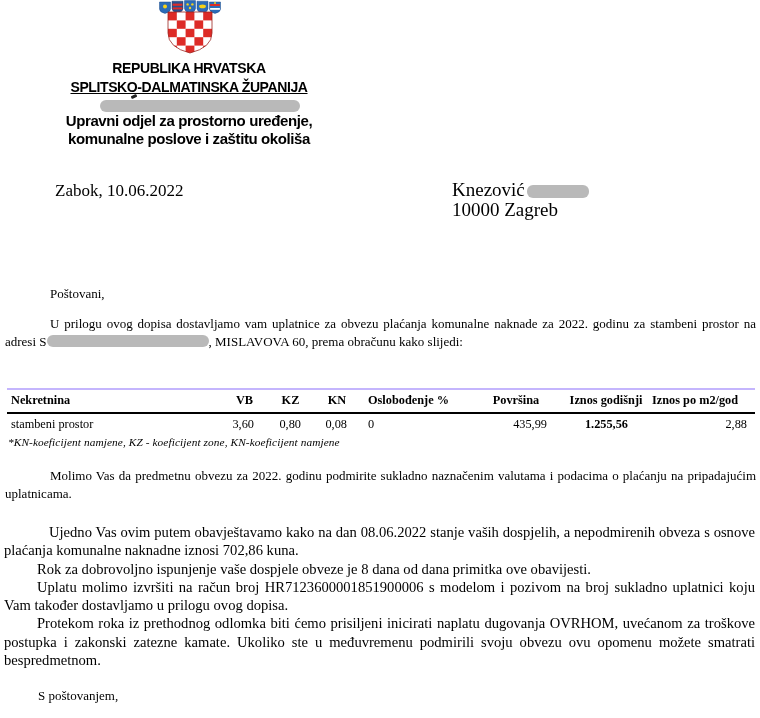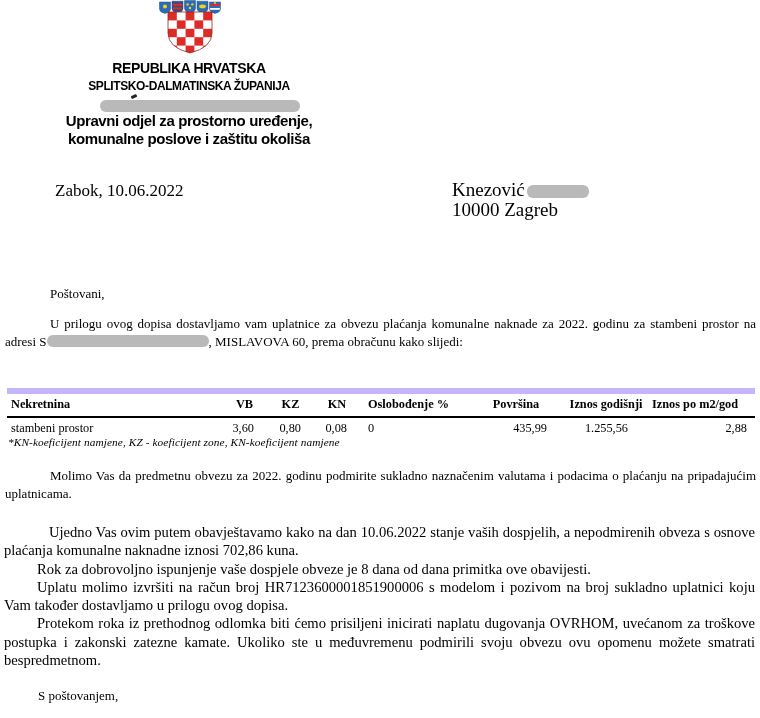--- a/index.html
+++ b/index.html
@@ -9,21 +9,21 @@
   }
   
   .letterhead{position:absolute;left:0;top:0;width:378px;text-align:center;}
   .coa{position:absolute;left:156px;top:0;}
   .lh-line{
     position:absolute;left:0;width:378px;text-align:center;
     font-family:"Liberation Sans", sans-serif;font-weight:bold;
     letter-spacing:-0.4px;white-space:nowrap;
   }
   .lh-country{top:60px;font-size:14px;}
-  .lh-county{top:79px;font-size:12px;}
+  .lh-county{top:79px;font-size:14px;text-decoration:underline;}
   .lh-dept1{top:112px;font-size:15px;}
   .lh-dept2{top:130px;font-size:15px;}
   .redact{background:#b9b9b9;border-radius:6px;}
   .lh-redact{position:absolute;left:100px;top:100px;width:200px;height:12px;}
   .lh-accent{position:absolute;left:131px;top:95px;width:6px;height:3px;background:#222;
     transform:rotate(-25deg);border-radius:1px;}
   
   .dateline{position:absolute;left:55px;top:181px;font-size:17px;}
   .recipient{position:absolute;left:452px;top:180px;font-size:19px;font-weight:normal;line-height:20px;}
   .recipient .row{white-space:nowrap;}
@@ -41,30 +41,30 @@
   .p-intro{top:314px;}
   .p-request{top:466px;}
   .p-group{position:absolute;left:4px;top:523px;width:751px;}
   .p-group p{margin:0;font-size:14.6px;line-height:18.3px;text-align:justify;}
   .closing{top:686px;text-align:left;}
   .inline-redact{display:inline-block;width:162px;height:12px;vertical-align:-1px;}
   
   .kn-table{position:absolute;left:7px;top:388px;width:748px;}
   .t-row{display:grid;grid-template-columns:215px 45px 47px 46px 112px 88px 92px 103px;}
   .t-head{
-    border-top:6px solid #c4b5fd;border-bottom:2px solid #000;
+    border-top:2px solid #c4b5fd;border-bottom:2px solid #000;
     font-weight:bold;font-size:12.3px;padding:3px 0 4px 0;
   }
   .t-data{font-size:12.3px;padding-top:3px;}
   .cell{white-space:nowrap;overflow:visible;}
   .c-left{text-align:left;padding-left:4px;}
   .c-center{text-align:center;}
   .c-right{text-align:right;}
   .pr13{padding-right:13px;}
-  .pr24{padding-right:24px;}
+  .pr24{padding-right:24px;font-weight:bold;}
   .pr8{padding-right:8px;}
   .pl8{padding-left:8px;}
   .prh20{padding-right:18px;}
   .footnote{
     position:absolute;left:8px;top:436px;font-size:11.3px;font-style:italic;
     letter-spacing:0.1px;white-space:nowrap;text-align:right;
   }
 </style>
 </head>
 <body>
@@ -154,19 +154,19 @@
     <div class="cell c-right pr24">1.255,56</div>
     <div class="cell c-right pr8">2,88</div>
   </div>
 </div>
 
 <div class="footnote">*KN-koeficijent namjene, KZ - koeficijent zone, KN-koeficijent namjene</div>
 
 <p class="para p-request ind-lg">Molimo Vas da  predmetnu obvezu za 2022. godinu podmirite sukladno naznačenim valutama i podacima o plaćanju na pripadajućim uplatnicama.</p>
 
 <div class="p-group">
-  <p class="ind-lg">Ujedno Vas ovim putem obavještavamo kako na dan 10.06.2022 stanje vaših dospjelih, a nepodmirenih obveza s osnove plaćanja komunalne naknadne iznosi 702,86 kuna.</p>
+  <p class="ind-lg">Ujedno Vas ovim putem obavještavamo kako na dan 08.06.2022 stanje vaših dospjelih, a nepodmirenih obveza s osnove plaćanja komunalne naknadne iznosi 702,86 kuna.</p>
   <p class="ind-sm">Rok za dobrovoljno ispunjenje vaše dospjele obveze je 8 dana od dana primitka ove obavijesti.</p>
   <p class="ind-sm">Uplatu molimo izvršiti na račun broj  HR7123600001851900006 s modelom i pozivom na broj sukladno uplatnici koju Vam također dostavljamo u prilogu ovog dopisa.</p>
   <p class="ind-sm">Protekom roka iz prethodnog odlomka biti ćemo prisiljeni inicirati naplatu dugovanja OVRHOM, uvećanom za troškove postupka i zakonski zatezne kamate. Ukoliko ste u međuvremenu podmirili svoju obvezu ovu opomenu možete smatrati bespredmetnom.</p>
 </div>
 
 <p class="para closing ind-sm">S poštovanjem,</p>
 
 </body></html>

